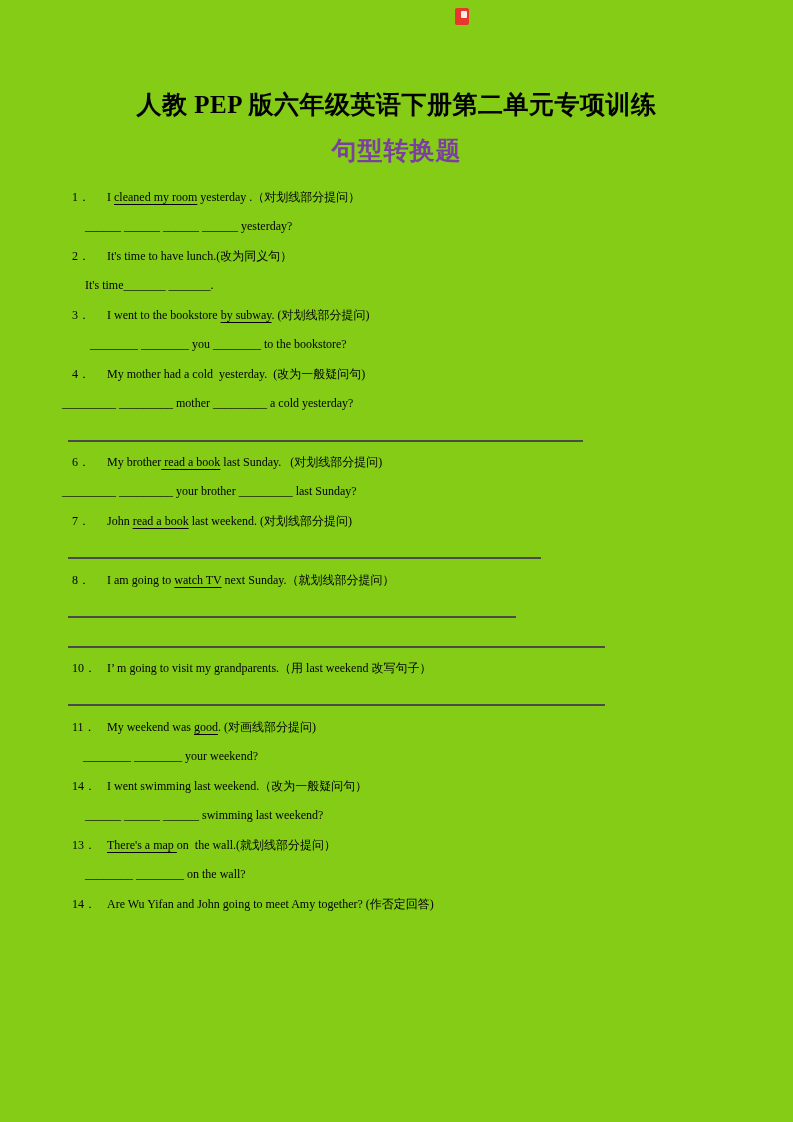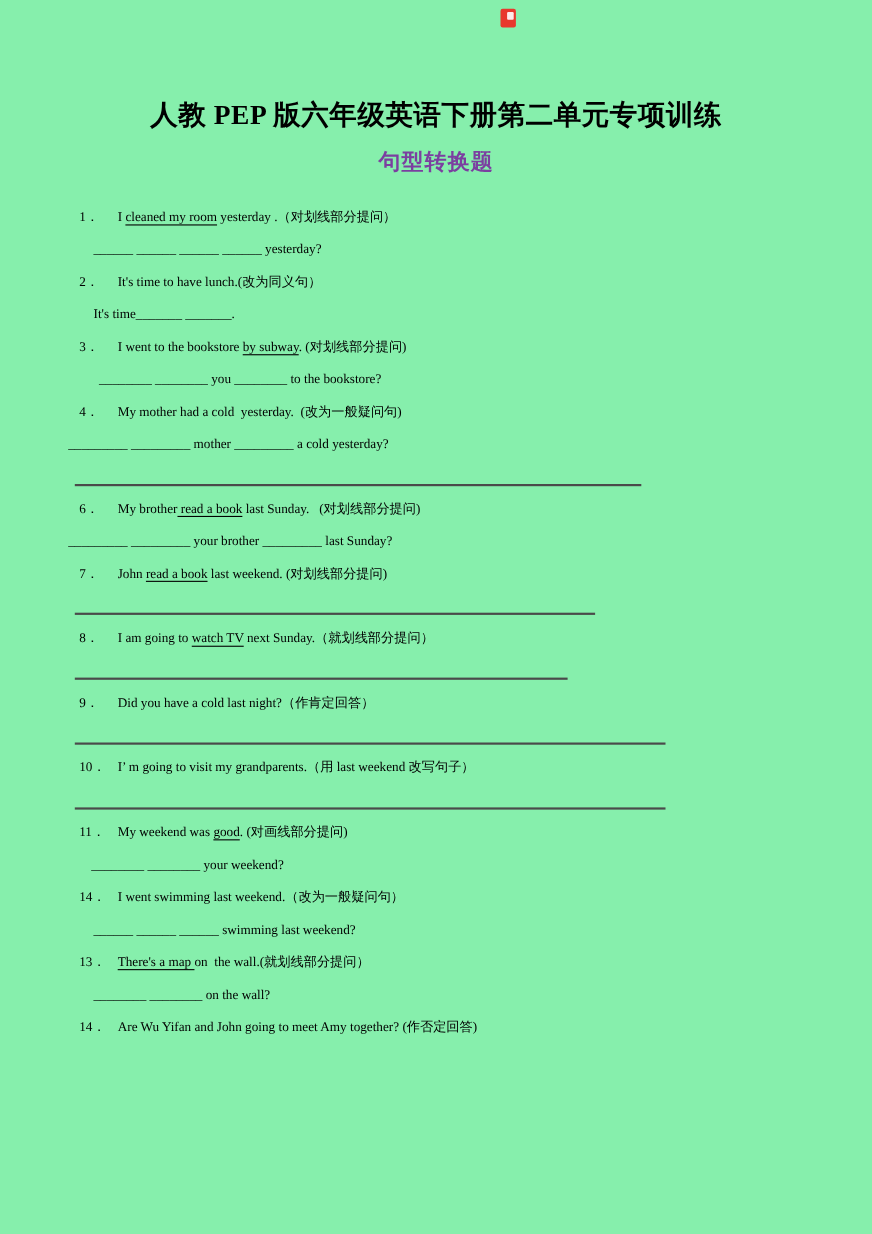--- a/index.html
+++ b/index.html
@@ -1,36 +1,36 @@
 <!DOCTYPE html>
 <html><head>
 <meta charset="utf-8">
 <style>
   html,body{margin:0;padding:0;}
   body{
     width:793px;height:1122px;background:#ffffff;position:relative;
     font-family:"Liberation Serif","DejaVu Serif",serif;color:#000;
     overflow:hidden;
   }
-  .page{position:absolute;inset:0;background:#86efac;}
+  .page{position:absolute;inset:0;background:#84cc16;}
   .doc-icon{
     position:absolute;left:455px;top:8px;width:14px;height:17px;
     background:#e8382d;border-radius:2px;
   }
   .doc-icon::after{
     content:"";position:absolute;right:2px;top:3px;width:6px;height:7px;
     background:#ffffff;opacity:.9;border-radius:1px;
   }
   .title{
     position:absolute;top:88px;left:0;width:100%;text-align:center;
     font-size:25px;font-weight:bold;letter-spacing:0.5px;white-space:pre;
   }
   .subtitle{
     position:absolute;top:134px;left:0;width:100%;text-align:center;
-    font-size:20px;font-weight:bold;letter-spacing:1px;
+    font-size:25px;font-weight:bold;letter-spacing:1px;
   }
   .content{
     position:absolute;left:72px;top:183px;width:680px;
   }
   .row{
     height:29.45px;line-height:29.45px;font-size:12px;white-space:pre;
   }
   .num{display:inline-block;width:35px;}
   .u{text-decoration:underline;text-underline-offset:3px;}
   .rule{
@@ -54,21 +54,20 @@
       <div class="row" style="margin-left: 18px;"><span>________ ________ you ________ to the bookstore?</span></div>
       <div class="row"><span class="num">4．</span><span>My mother had a cold  yesterday.  (改为一般疑问句)</span></div>
       <div class="row" style="margin-left: -10px;"><span>_________ _________ mother _________ a cold yesterday?</span></div>
       <div class="row" style="margin-left: -4px;"><span class="rule" style="width: 515px; border-bottom-color: rgb(74, 74, 74);"></span></div>
       <div class="row"><span class="num">6．</span><span>My brother</span><span class="u"> read a book</span><span> last Sunday.   (对划线部分提问)</span></div>
       <div class="row" style="margin-left: -10px;"><span>_________ _________ your brother _________ last Sunday?</span></div>
       <div class="row"><span class="num">7．</span><span>John </span><span class="u">read a book</span><span> last weekend. (对划线部分提问)</span></div>
       <div class="row" style="margin-left: -4px;"><span class="rule" style="width: 473px; border-bottom-color: rgb(74, 74, 74);"></span></div>
       <div class="row"><span class="num">8．</span><span>I am going to </span><span class="u">watch TV</span><span> next Sunday.（就划线部分提问）</span></div>
       <div class="row" style="margin-left: -4px;"><span class="rule" style="width: 448px; border-bottom-color: rgb(74, 74, 74);"></span></div>
-      <div class="row"><span class="num">9．</span><span>Did you have a cold last night?（作肯定回答）</span></div>
       <div class="row" style="margin-left: -4px;"><span class="rule" style="width: 537px; border-bottom-color: rgb(74, 74, 74);"></span></div>
       <div class="row"><span class="num">10．</span><span>I’ m going to visit my grandparents.（用 last weekend 改写句子）</span></div>
       <div class="row" style="margin-left: -4px;"><span class="rule" style="width: 537px; border-bottom-color: rgb(74, 74, 74);"></span></div>
       <div class="row"><span class="num">11．</span><span>My weekend was </span><span class="u">good</span><span>. (对画线部分提问)</span></div>
       <div class="row" style="margin-left: 11px;"><span>________ ________ your weekend?</span></div>
       <div class="row"><span class="num">14．</span><span>I went swimming last weekend.（改为一般疑问句）</span></div>
       <div class="row" style="margin-left: 13px;"><span>______ ______ ______ swimming last weekend?</span></div>
       <div class="row"><span class="num">13．</span><span class="u">There's a map </span><span>on  the wall.(就划线部分提问）</span></div>
       <div class="row" style="margin-left: 13px;"><span>________ ________ on the wall?</span></div>
       <div class="row"><span class="num">14．</span><span>Are Wu Yifan and John going to meet Amy together? (作否定回答)</span></div>

